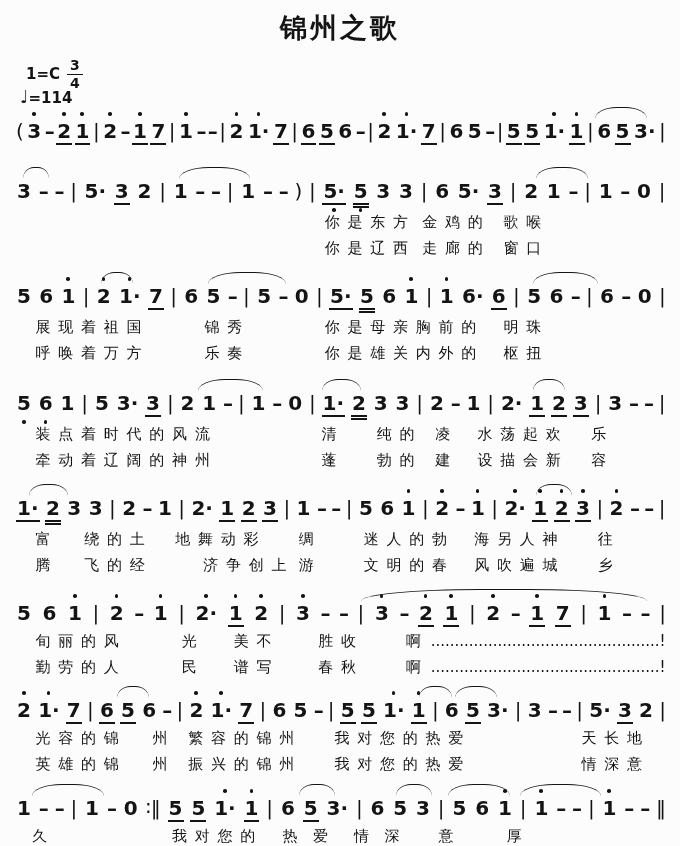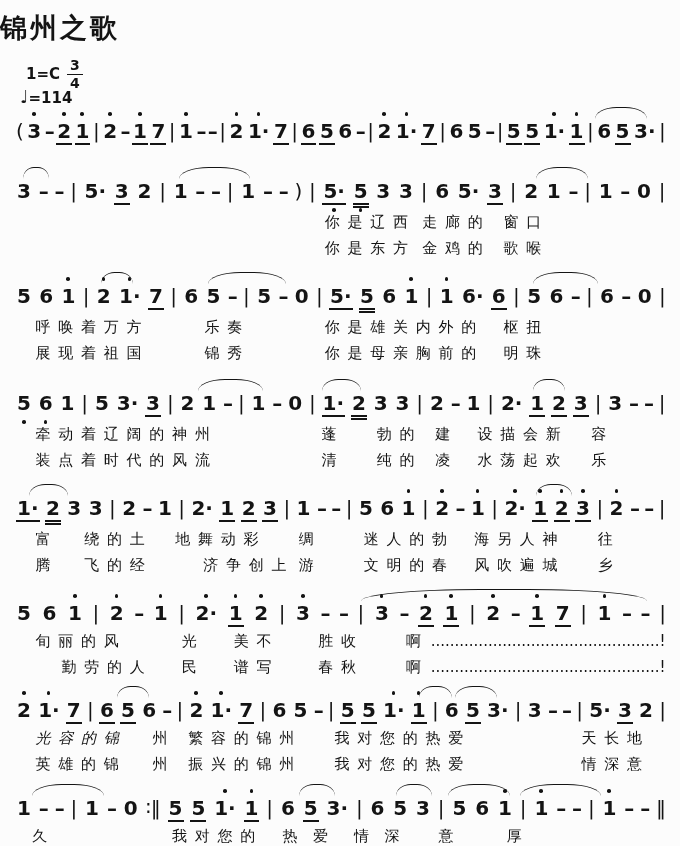--- a/index.html
+++ b/index.html
@@ -2,21 +2,21 @@
 <html><head>
 <meta charset="utf-8">
 <style>
   html,body{margin:0;padding:0;background:#ffffff;}
   .page{
     position:relative;width:680px;height:846px;margin:0 auto;
     background:#fcfcfc;color:#141414;overflow:hidden;
     font-family:"DejaVu Sans",sans-serif;
   }
   .title{
-    position:absolute;top:10px;left:0;width:100%;
+    position:absolute;top:10px;left:0;width:100%;text-align:center;
     font-family:"Liberation Serif","DejaVu Serif",serif;
     font-weight:bold;font-size:27px;letter-spacing:3px;
   }
   .key-sig{position:absolute;left:26px;top:58px;font-size:15px;font-weight:bold;white-space:nowrap;}
   .frac{display:inline-block;vertical-align:middle;text-align:center;line-height:1.05;margin-left:7px;font-size:14px;}
   .frac .num{display:block;border-bottom:1.3px solid #141414;padding:0 3px 1px;}
   .frac .den{display:block;padding-top:1px;}
   .tempo{position:absolute;left:20px;top:86px;font-size:15px;font-weight:bold;}
   .tempo .qnote{font-size:18px;}
   .credits{position:absolute;right:16px;top:56px;font-size:14px;line-height:21px;font-weight:bold;text-align:left;}
@@ -140,28 +140,28 @@
           <span class="note">2</span>
           <span class="note">1</span>
           <span class="dash">–</span>
           <span class="bar">|</span>
           <span class="note">1</span>
           <span class="dash">–</span>
           <span class="note">0</span>
           <span class="bar">|</span>
         </div>
         <div class="lyr">
+          <span style="left: 47.5%;">你 是 东 方</span>
+          <span style="left: 62.5%;">金 鸡 的</span>
+          <span style="left: 75%;">歌 喉</span>
+        </div>
+        <div class="lyr">
           <span style="left: 47.5%;">你 是 辽 西</span>
           <span style="left: 62.5%;">走 廊 的</span>
           <span style="left: 75%;">窗 口</span>
-        </div>
-        <div class="lyr">
-          <span style="left: 47.5%;">你 是 东 方</span>
-          <span style="left: 62.5%;">金 鸡 的</span>
-          <span style="left: 75%;">歌 喉</span>
         </div>
       </div>
       <div class="sys" style="top: 271px;">
         <span class="arc" style="left: 13%; width: 5%;"></span>
         <span class="arc" style="left: 29.5%; width: 12%;"></span>
         <span class="arc" style="left: 79.5%; width: 10%;"></span>
         <div class="notes">
           <span class="note">5</span>
           <span class="note">6</span>
           <span class="note hi">1</span>
@@ -190,31 +190,31 @@
           <span class="note">5</span>
           <span class="note">6</span>
           <span class="dash">–</span>
           <span class="bar">|</span>
           <span class="note">6</span>
           <span class="dash">–</span>
           <span class="note">0</span>
           <span class="bar">|</span>
         </div>
         <div class="lyr">
+          <span style="left: 3%;">展 现 着 祖 国</span>
+          <span style="left: 29%;">锦 秀</span>
+          <span style="left: 47.5%;">你 是 母 亲 胸 前 的</span>
+          <span style="left: 75%;">明 珠</span>
+        </div>
+        <div class="lyr">
           <span style="left: 3%;">呼 唤 着 万 方</span>
           <span style="left: 29%;">乐 奏</span>
           <span style="left: 47.5%;">你 是 雄 关 内 外 的</span>
           <span style="left: 75%;">枢 扭</span>
         </div>
-        <div class="lyr">
-          <span style="left: 3%;">展 现 着 祖 国</span>
-          <span style="left: 29%;">锦 秀</span>
-          <span style="left: 47.5%;">你 是 母 亲 胸 前 的</span>
-          <span style="left: 75%;">明 珠</span>
-        </div>
       </div>
       <div class="sys" style="top: 378px;">
         <span class="arc" style="left: 28%; width: 10%;"></span>
         <span class="arc" style="left: 47%; width: 6%;"></span>
         <span class="arc" style="left: 79.5%; width: 5%;"></span>
         <div class="notes">
           <span class="note lo">5</span>
           <span class="note lo">6</span>
           <span class="note">1</span>
           <span class="bar">|</span>
@@ -241,36 +241,36 @@
           <span class="bar">|</span>
           <span class="note">2·</span>
           <span class="note u1">1</span>
           <span class="note u1">2</span>
           <span class="note u1">3</span>
           <span class="bar">|</span>
           <span class="note">3</span>
           <span class="dash">–</span>
           <span class="dash">–</span>
           <span class="bar">|</span>
+        </div>
+        <div class="lyr">
+          <span style="left: 3%;">装 点 着 时 代 的 风 流</span>
+          <span style="left: 47%;">清</span>
+          <span style="left: 55.5%;">纯 的</span>
+          <span style="left: 64.5%;">凌</span>
+          <span style="left: 71%;">水 荡 起 欢</span>
+          <span style="left: 88.5%;">乐</span>
         </div>
         <div class="lyr">
           <span style="left: 3%;">牵 动 着 辽 阔 的 神 州</span>
           <span style="left: 47%;">蓬</span>
           <span style="left: 55.5%;">勃 的</span>
           <span style="left: 64.5%;">建</span>
           <span style="left: 71%;">设 描 会 新</span>
           <span style="left: 88.5%;">容</span>
-        </div>
-        <div class="lyr">
-          <span style="left: 3%;">装 点 着 时 代 的 风 流</span>
-          <span style="left: 47%;">清</span>
-          <span style="left: 55.5%;">纯 的</span>
-          <span style="left: 64.5%;">凌</span>
-          <span style="left: 71%;">水 荡 起 欢</span>
-          <span style="left: 88.5%;">乐</span>
         </div>
       </div>
       <div class="sys" style="top: 483px;">
         <span class="arc" style="left: 2%; width: 6%;"></span>
         <span class="arc" style="left: 80%; width: 5.5%;"></span>
         <div class="notes">
           <span class="note u1">1·</span>
           <span class="note u2">2</span>
           <span class="note">3</span>
           <span class="note">3</span>
@@ -361,21 +361,21 @@
         </div>
         <div class="lyr">
           <span style="left: 3%;">旬 丽 的 风</span>
           <span style="left: 25.5%;">光</span>
           <span style="left: 33.5%;">美 不</span>
           <span style="left: 46.5%;">胜 收</span>
           <span style="left: 60%;">啊</span>
           <span style="left: 63.8%;">................................................!</span>
         </div>
         <div class="lyr">
-          <span style="left: 3%; margin-left: 26px;">勤 劳 的 人</span>
+          <span style="left: 3%;">勤 劳 的 人</span>
           <span style="left: 25.5%;">民</span>
           <span style="left: 33.5%;">谱 写</span>
           <span style="left: 46.5%;">春 秋</span>
           <span style="left: 60%;">啊</span>
           <span style="left: 63.8%;">................................................!</span>
         </div>
       </div>
       <div class="sys" style="top: 685px;">
         <span class="arc" style="left: 15.5%; width: 5%;"></span>
         <span class="arc" style="left: 62%; width: 5%;"></span>
@@ -410,21 +410,21 @@
           <span class="note">3</span>
           <span class="dash">–</span>
           <span class="dash">–</span>
           <span class="bar">|</span>
           <span class="note">5·</span>
           <span class="note u1">3</span>
           <span class="note">2</span>
           <span class="bar">|</span>
         </div>
         <div class="lyr">
-          <span style="left: 3%; font-style: italic;">光 容 的 锦</span>
+          <span style="left: 3%;">光 容 的 锦</span>
           <span style="left: 21%;">州</span>
           <span style="left: 26.5%;">繁 容 的 锦 州</span>
           <span style="left: 49%;">我 对 您 的 热 爱</span>
           <span style="left: 87%;">天 长 地</span>
         </div>
         <div class="lyr">
           <span style="left: 3%;">英 雄 的 锦</span>
           <span style="left: 21%;">州</span>
           <span style="left: 26.5%;">振 兴 的 锦 州</span>
           <span style="left: 49%;">我 对 您 的 热 爱</span>

